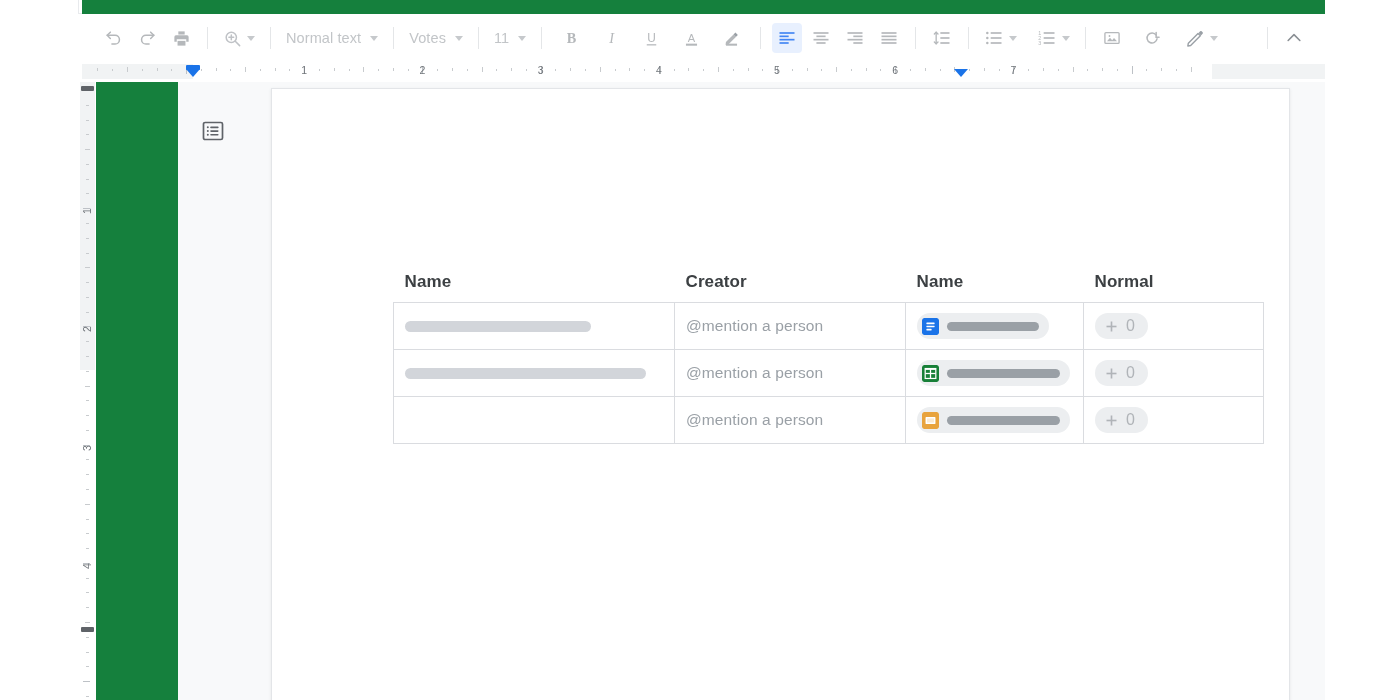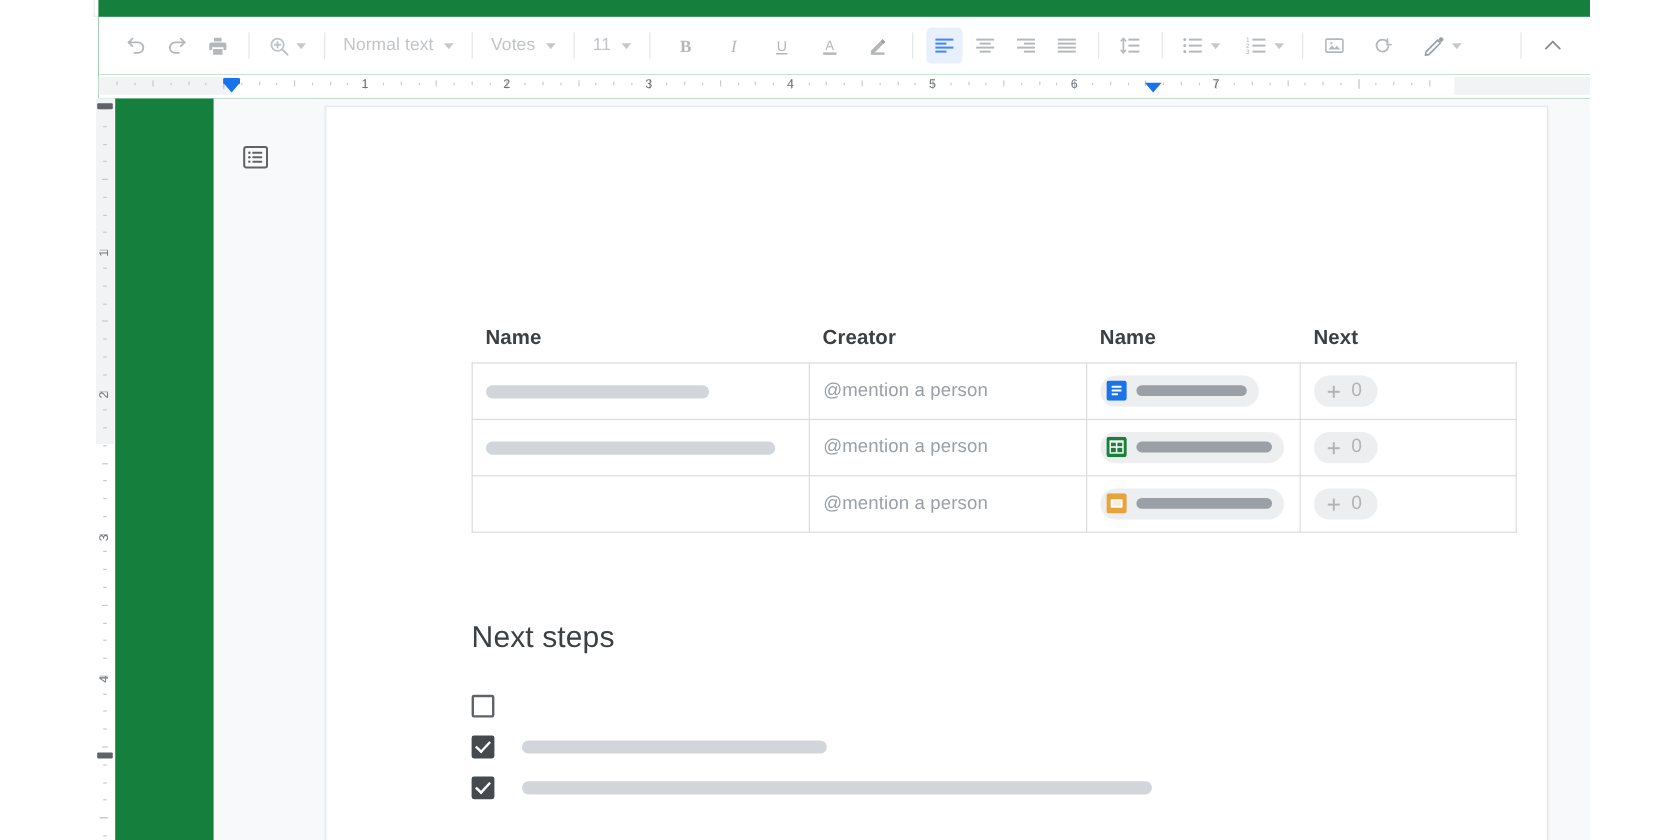--- a/index.html
+++ b/index.html
@@ -703,21 +703,21 @@
 
       <div id="page">
 
         <div id="doc-body">
           <table class="tbl">
             <thead>
               <tr>
                 <th class="col-name">Name</th>
                 <th class="col-creator">Creator</th>
                 <th class="col-files">Name</th>
-                <th class="col-votes">Next</th>
+                <th class="col-votes">Normal</th>
               </tr>
             </thead>
             <tbody id="table-body">
                 <tr>
                   <td class="col-name">
                     <div class="ph-bar" style="width:186px"></div>
                   </td>
                   <td class="col-creator"><span class="mention">@mention a person</span></td>
                   <td class="col-files"><span class="chip">
                       <svg class="fico" viewBox="0 0 24 24">
@@ -779,36 +779,20 @@
                         <rect x="10.7" y="4" width="2.6" height="16" fill="#b0b4b8"></rect>
                         <rect x="4" y="10.7" width="16" height="2.6" fill="#b0b4b8"></rect>
                       </svg>
                       <span class="vnumber">0</span>
                     </span></td>
                 </tr>
               </tbody>
           </table>
         </div>
 
-        <div id="next-steps">
-          <div class="h-next">Next steps</div>
-          <div id="todo-list">
-              <div class="todo-row">
-                <span class="cbox"></span>
-              </div>
-              <div class="todo-row">
-                <span class="cbox checked"></span>
-                <span class="todo-bar" style="width:254px"></span>
-              </div>
-              <div class="todo-row">
-                <span class="cbox checked"></span>
-                <span class="todo-bar" style="width:525px"></span>
-              </div>
-            </div>
-        </div>
 
       </div>
     </div>
   </div>
 
   <div id="ruler-v">
     <div class="vtrack"></div>
     <div class="vshade" style="top:0px; height:288px;"></div>
     <div id="ruler-v-ticks">
         <div class="vtick major" style="top:8.0px"></div>

